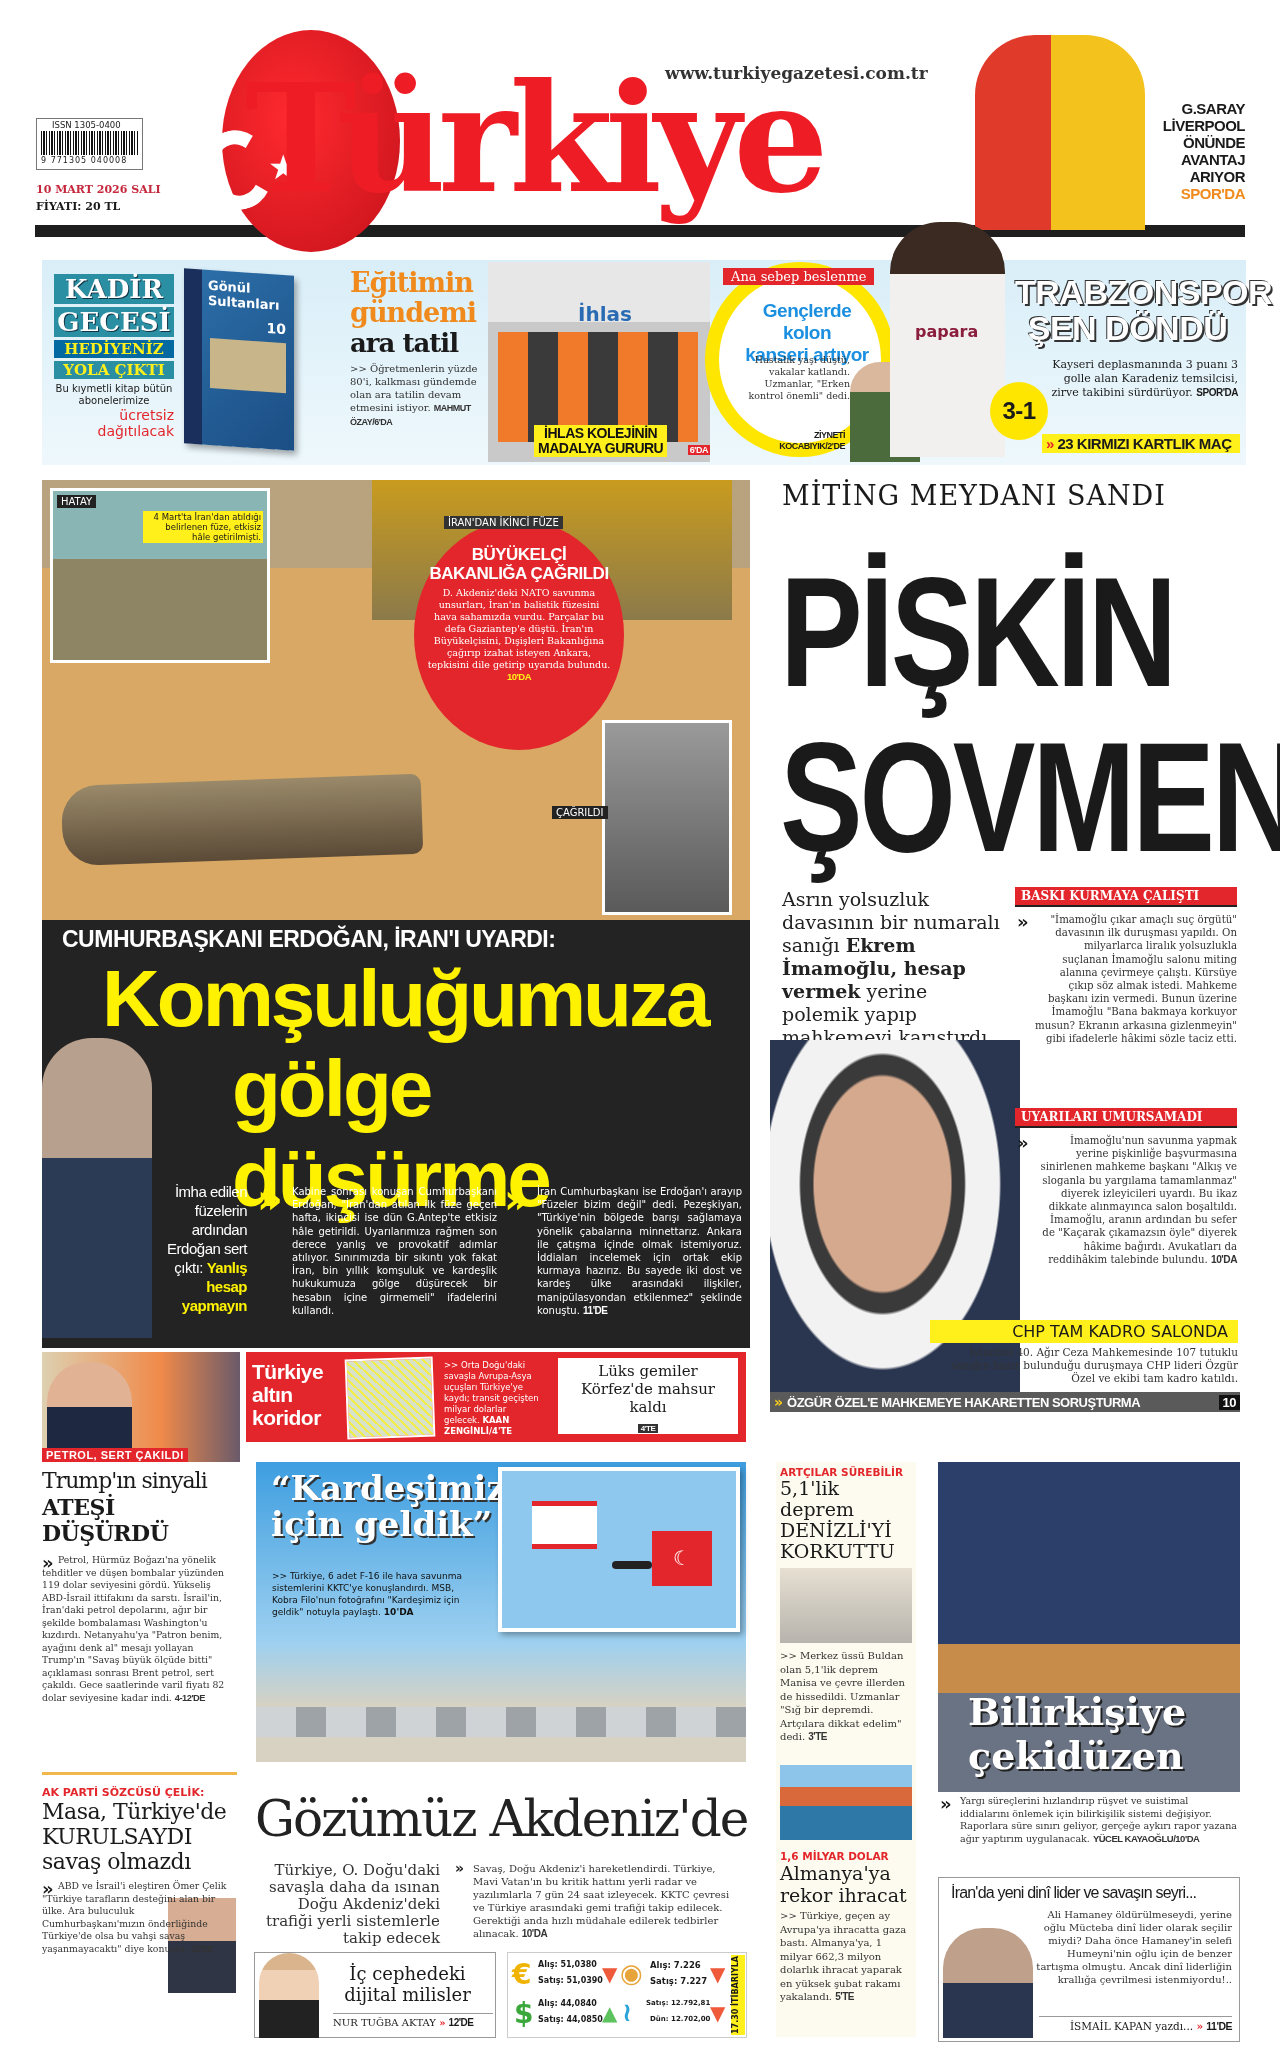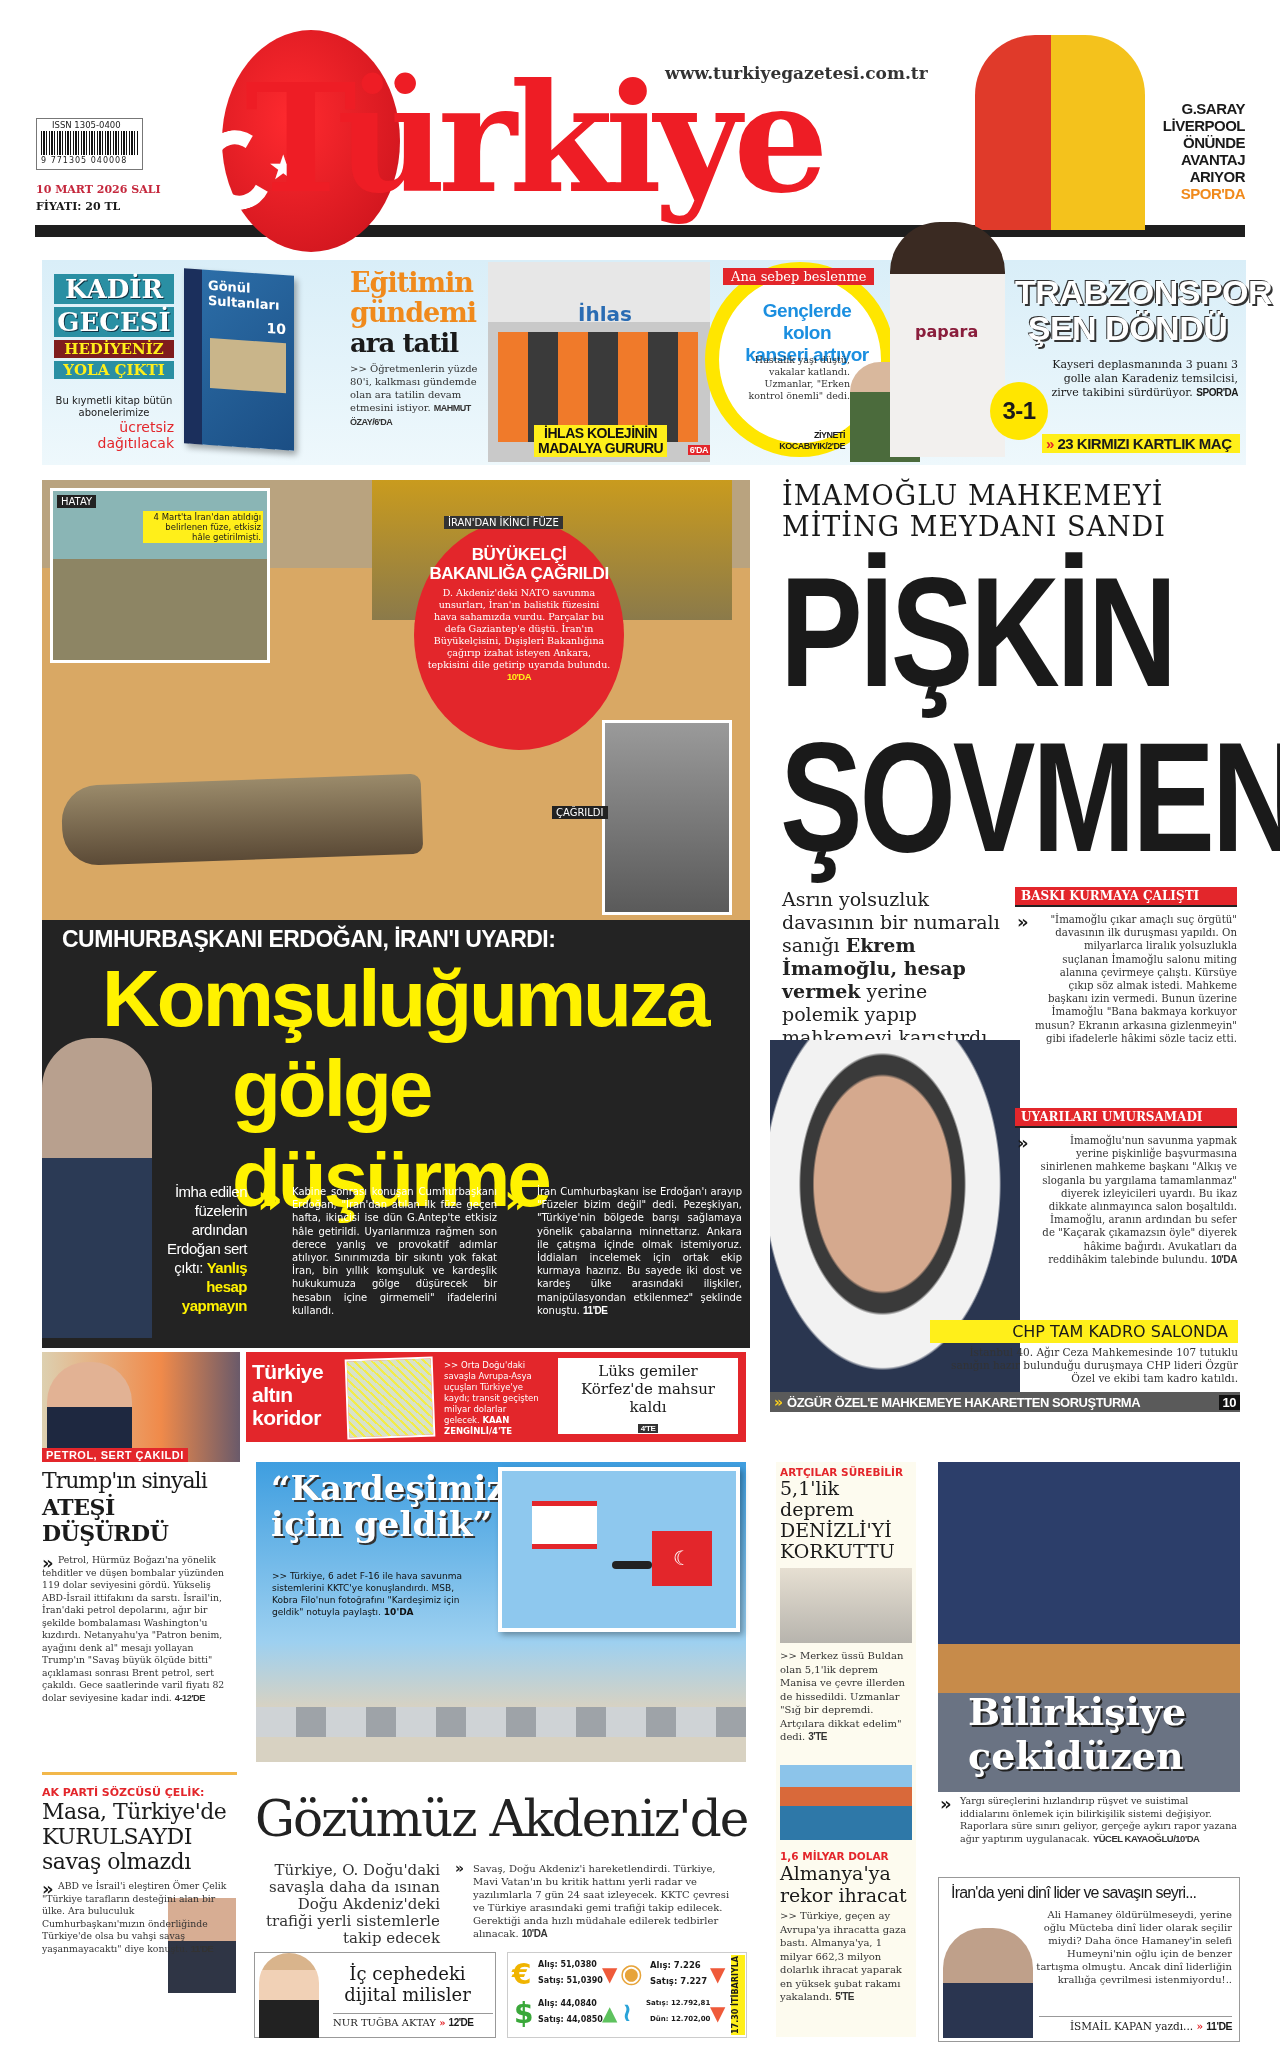--- a/index.html
+++ b/index.html
@@ -51,22 +51,22 @@
     <div style="color:#f08a1c">SPOR'DA</div>
   </div>
 </div>
 
 <div class="abs" id="band"></div>
 
 <div class="abs" style="left:44px;top:262px;width:290px;height:200px">
   <div class="abs" style="left:10px;top:12px;width:120px">
     <div style="background:#2a8fa3;color:#fff;font:bold 26px 'DejaVu Serif',serif;text-align:center;margin-bottom:3px;text-shadow:1px 1px #134">KADİR</div>
     <div style="background:#2a8fa3;color:#fff;font:bold 26px 'DejaVu Serif',serif;text-align:center;margin-bottom:3px;text-shadow:1px 1px #134">GECESİ</div>
-    <div style="background:#7f1d1d;color:#ffef1a;font:bold 15px 'DejaVu Serif',serif;text-align:center;margin-bottom:3px">HEDİYENİZ</div>
-    <div style="background:#2a8fa3;color:#ffef1a;font:bold 15px 'DejaVu Serif',serif;text-align:center;margin-bottom:16px">YOLA ÇIKTI</div>
+    <div style="background:#0369a1;color:#ffef1a;font:bold 15px 'DejaVu Serif',serif;text-align:center;margin-bottom:3px">HEDİYENİZ</div>
+    <div style="background:#2a8fa3;color:#ffef1a;font:bold 15px 'DejaVu Serif',serif;text-align:center;margin-bottom:4px">YOLA ÇIKTI</div>
     <div class="sans" style="font-size:10px;text-align:center;line-height:12px">Bu kıymetli kitap bütün abonelerimize</div>
     <div class="sans" style="font-size:14px;text-align:right;color:#e3262b;font-weight:normal">ücretsiz dağıtılacak</div>
   </div>
   <div class="abs" style="left:140px;top:10px;width:110px;height:175px;background:linear-gradient(135deg,#2c6ea8,#1b4e84);border-left:18px solid #1b2f5c;transform:skewY(4deg);box-shadow:3px 4px 6px #0005">
     <div class="sans" style="color:#fff;font-size:13px;font-weight:bold;padding:8px 6px;line-height:15px">Gönül Sultanları</div>
     <div class="sans" style="color:#fff;font-size:14px;font-weight:bold;text-align:right;padding-right:8px">10</div>
     <div style="margin:6px 8px;height:50px;background:#c9b58a"></div>
   </div>
 </div>
 
@@ -159,21 +159,20 @@
   <div class="abs sans" style="left:250px;top:265px;width:205px;color:#fff;font-size:10px;line-height:13.2px;text-align:justify">Kabine sonrası konuşan Cumhurbaşkanı Erdoğan, "İran'dan atılan ilk füze geçen hafta, ikincisi ise dün G.Antep'te etkisiz hâle getirildi. Uyarılarımıza rağmen son derece yanlış ve provokatif adımlar atılıyor. Sınırımızda bir sıkıntı yok fakat İran, bin yıllık komşuluk ve kardeşlik hukukumuza gölge düşürecek bir hesabın içine girmemeli" ifadelerini kullandı.</div>
   <div class="abs" style="left:462px;top:256px;color:#fff200;font:bold 40px 'DejaVu Sans',sans-serif">»</div>
   <div class="abs sans" style="left:495px;top:265px;width:205px;color:#fff;font-size:10px;line-height:13.2px;text-align:justify">
     <span>İran Cumhurbaşkanı ise Erdoğan'ı arayıp "Füzeler bizim değil" dedi. Pezeşkiyan, "Türkiye'nin bölgede barışı sağlamaya yönelik çabalarına minnettarız. Ankara ile çatışma içinde olmak istemiyoruz. İddiaları incelemek için ortak ekip kurmaya hazırız. Bu sayede iki dost ve kardeş ülke arasındaki ilişkiler, manipülasyondan etkilenmez" şeklinde konuştu.</span>
     <b class="cond">11'DE</b>
   </div>
 </div>
 
 <div class="abs" style="left:770px;top:480px;width:476px;height:960px">
   <div class="serif" style="position:absolute;left:12px;top:0;font-size:27px;line-height:31px;letter-spacing:1px">
-    <div>İMAMOĞLU MAHKEMEYİ</div>
     <div>MİTİNG MEYDANI SANDI</div>
   </div>
   <div class="cond" style="position:absolute;left:10px;top:70px;width:460px;font-size:155px;line-height:165px;letter-spacing:-4px;transform:scaleX(0.8);transform-origin:left">
     <div>PİŞKİN</div>
     <div>ŞOVMEN</div>
   </div>
   <div class="serif" style="position:absolute;left:12px;top:408px;width:225px;font-size:19px;line-height:23px;color:#222">
     <span>Asrın yolsuzluk davasının bir numaralı sanığı</span>
     <b>Ekrem İmamoğlu, hesap vermek</b>
     <span>yerine polemik yapıp mahkemeyi karıştırdı</span>

